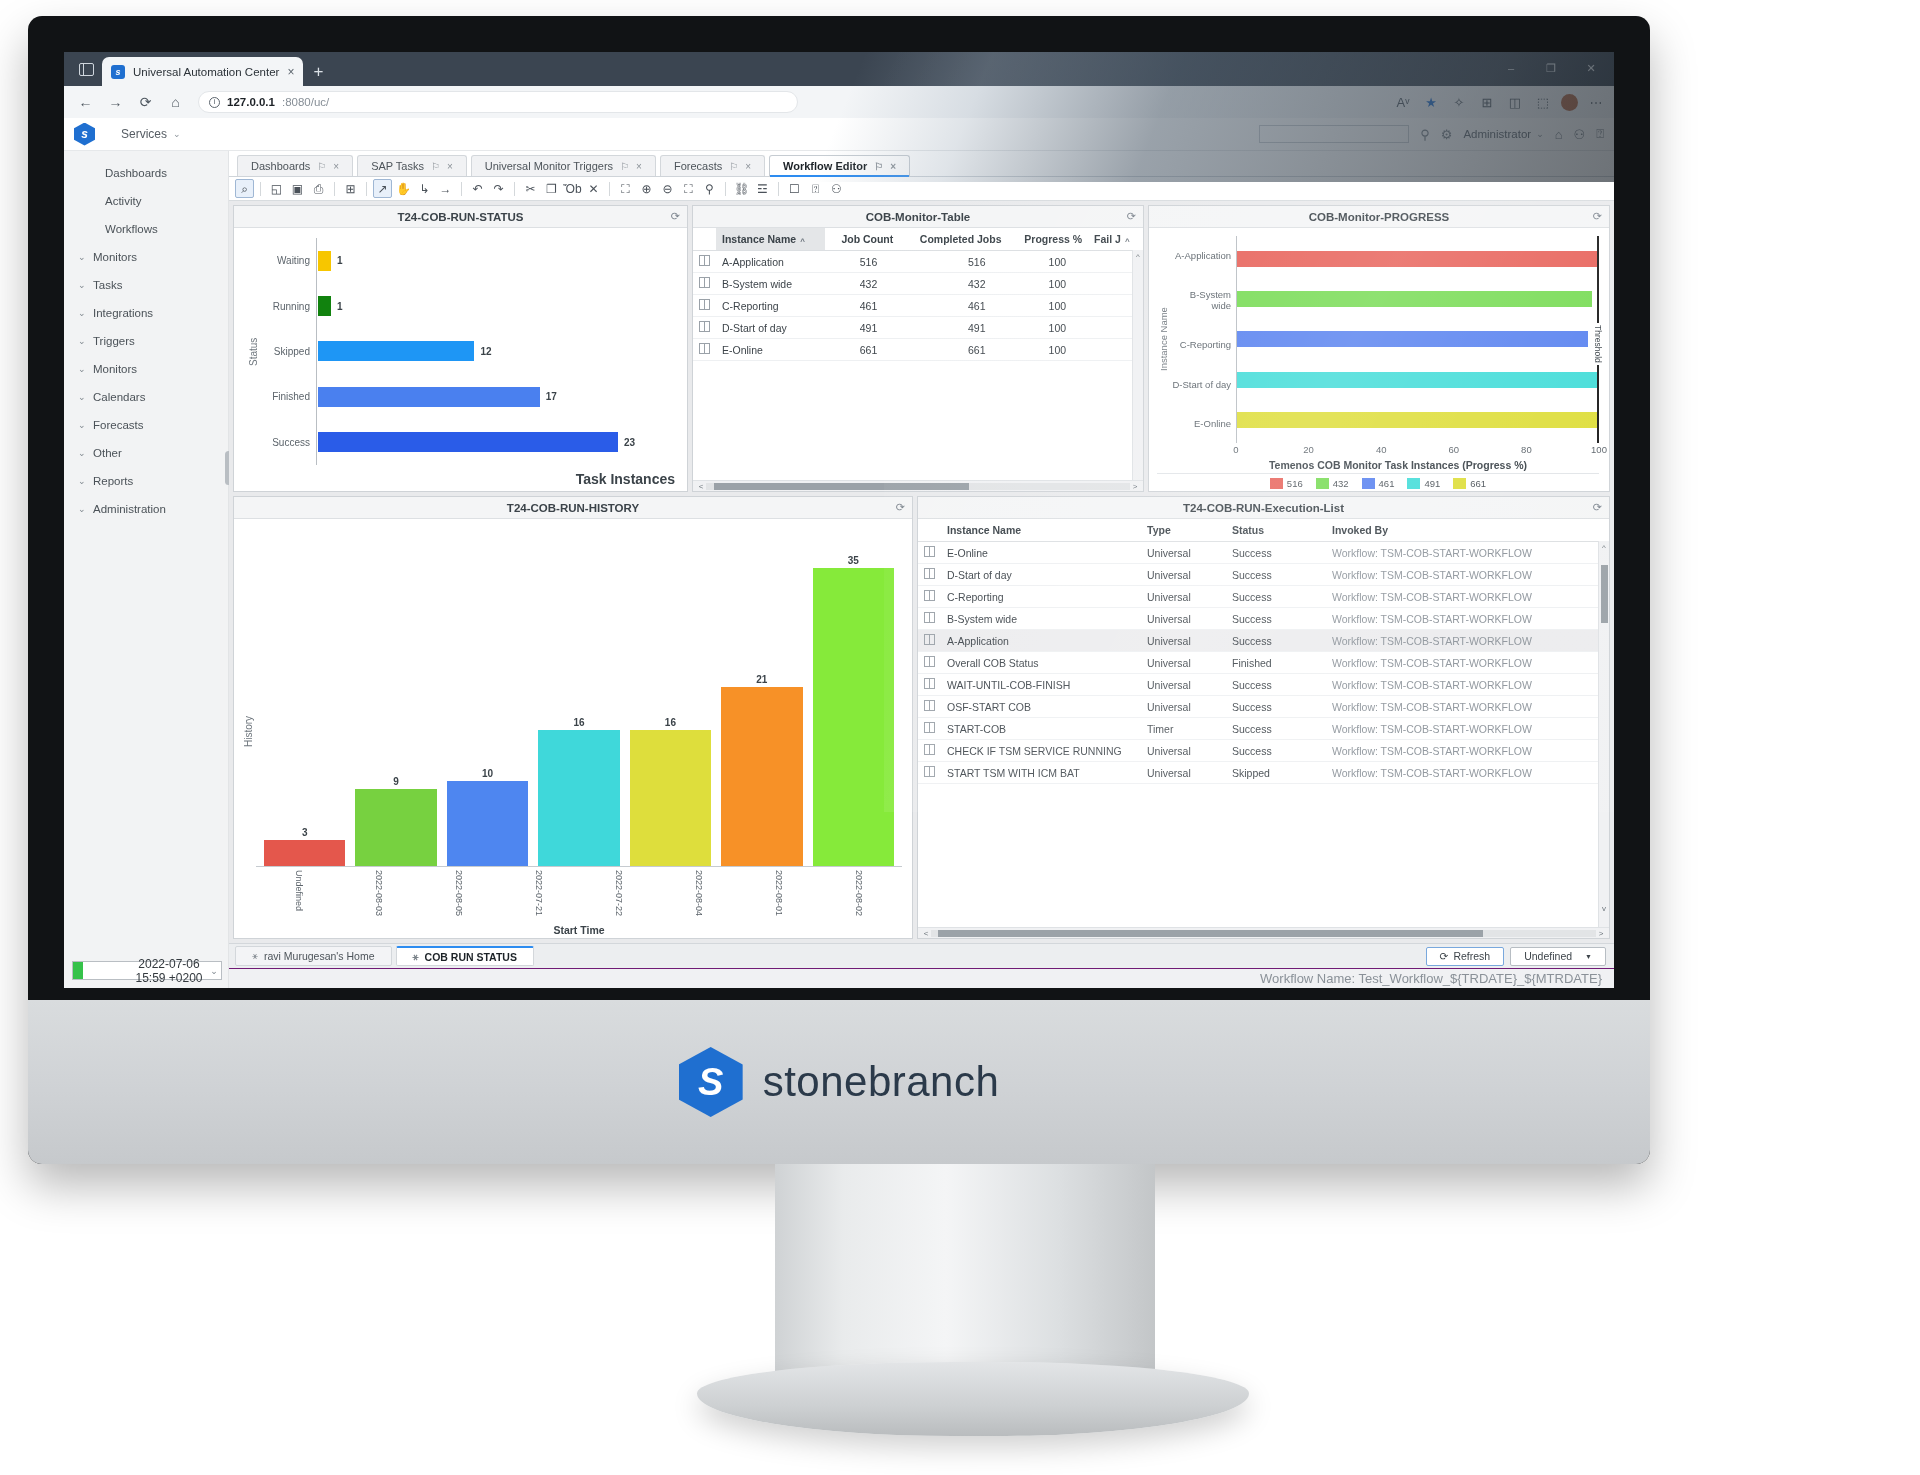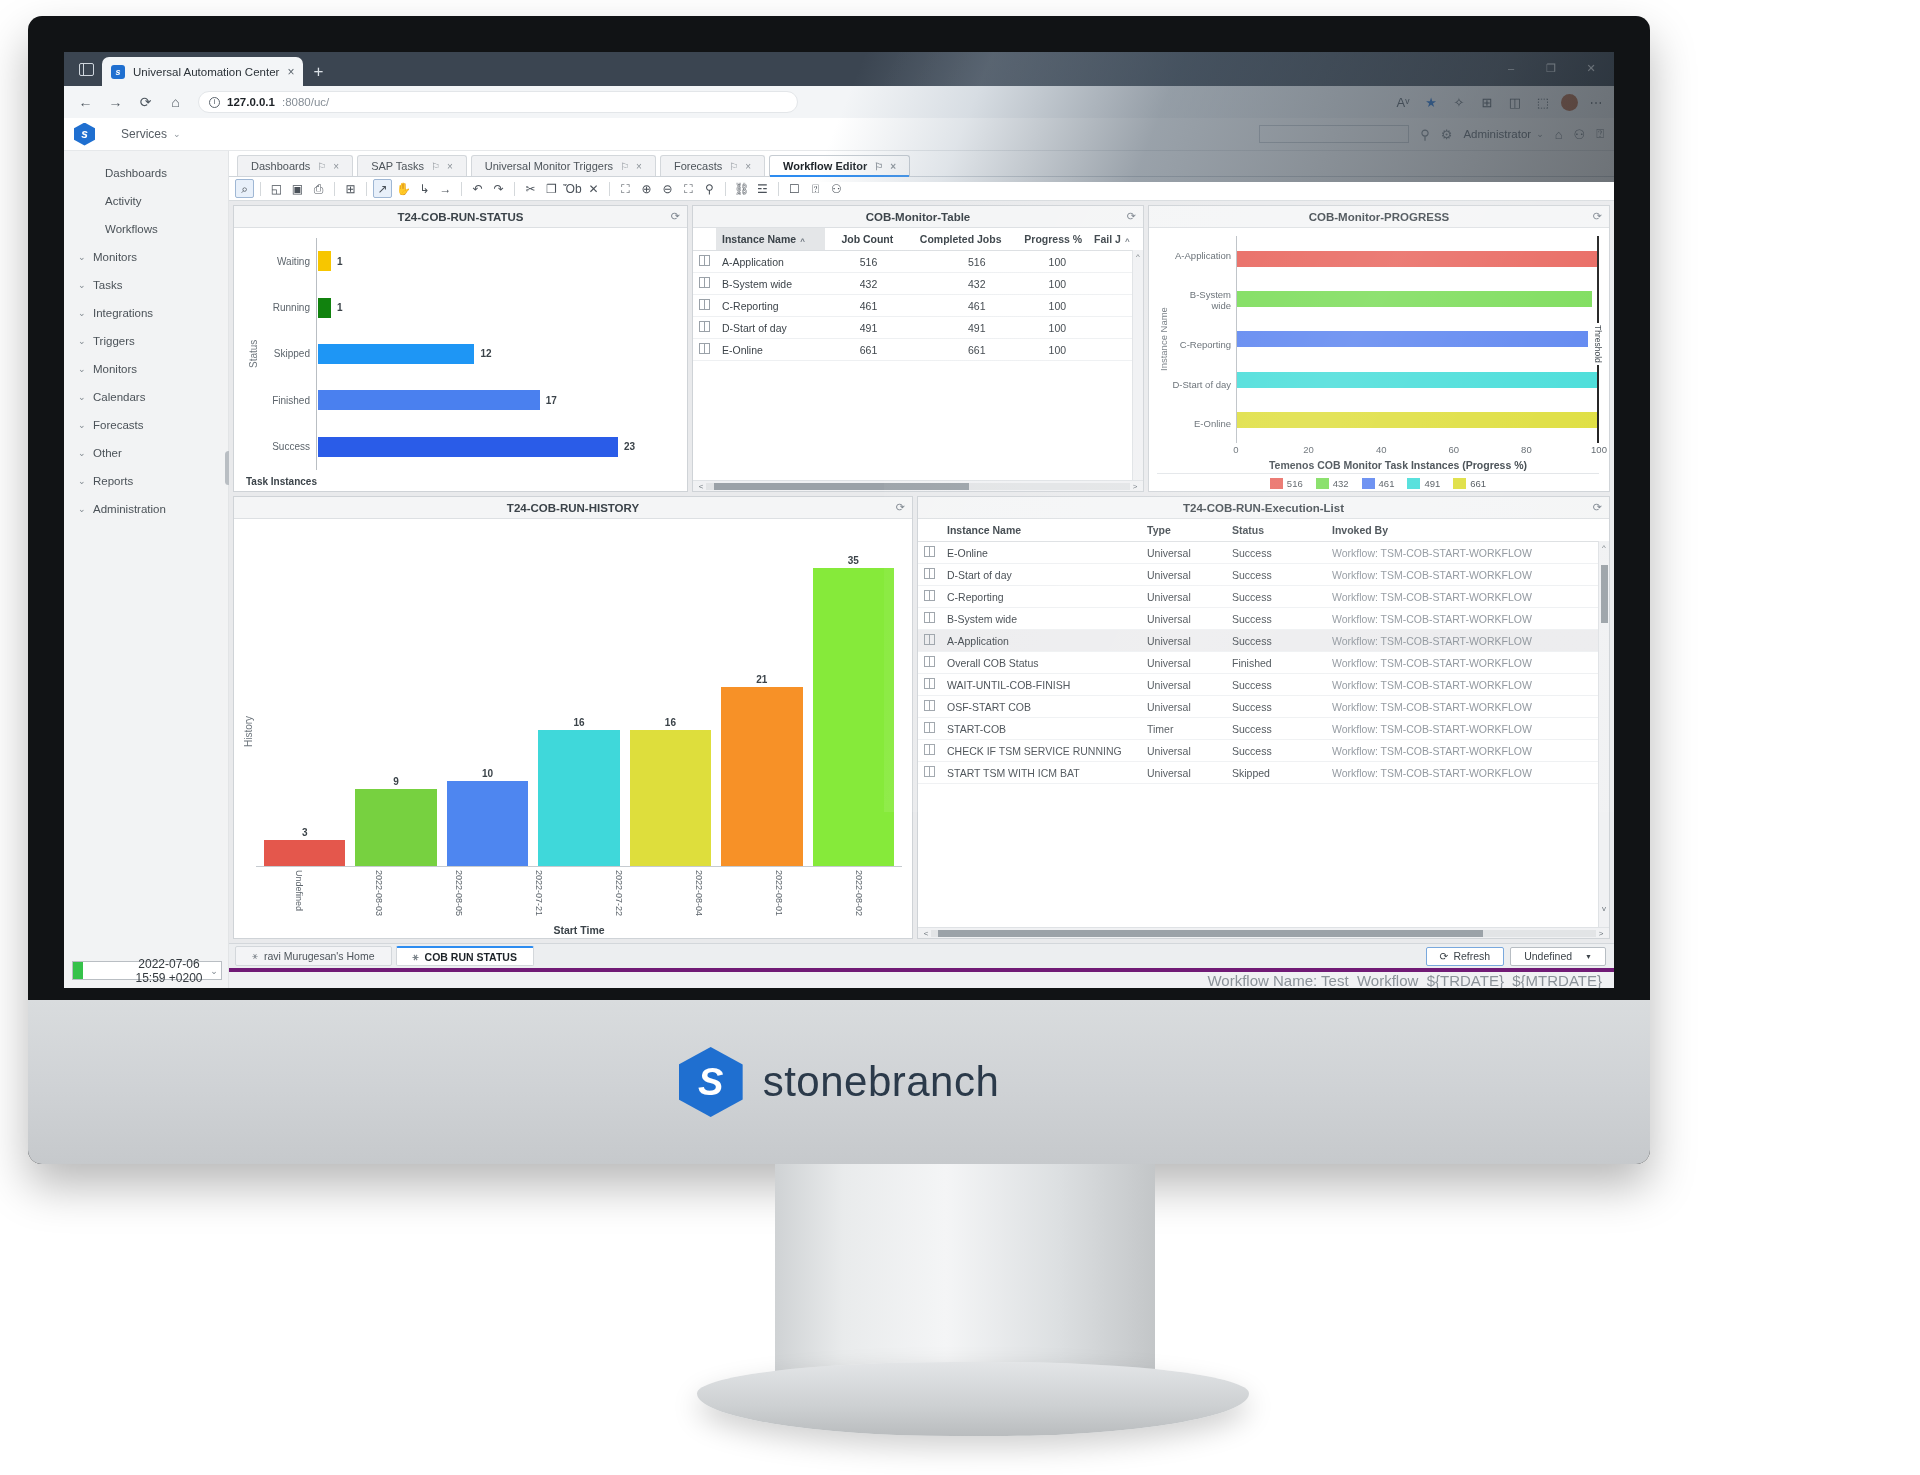--- a/index.html
+++ b/index.html
@@ -142,21 +142,21 @@
   .hb-chart{position:absolute;inset:0;padding:10px 12px 4px 12px;display:flex;flex-direction:column;}
   .hb-plot{flex:1;display:flex;min-height:0;}
   .hb-ylabel{writing-mode:vertical-rl;transform:rotate(180deg);font-size:10px;color:#6e767d;
     display:flex;align-items:center;justify-content:center;width:14px;}
   .hb-cats{width:56px;display:flex;flex-direction:column;justify-content:space-around;}
   .hb-cat{font-size:10px;color:#5c646b;text-align:right;padding-right:6px;}
   .hb-bars{flex:1;display:flex;flex-direction:column;justify-content:space-around;border-left:1px solid #b9bec3;padding-left:1px;}
   .hb-row{display:flex;align-items:center;gap:6px;height:20px;}
   .hb-bar{height:100%;}
   .hb-val{font-size:10px;font-weight:bold;color:#3b4349;}
-  .hb-xtitle{text-align:left;font-size:10px;font-weight:bold;color:#3b4349;padding-top:6px;}
+  .hb-xtitle{text-align:right;font-size:14px;font-weight:bold;color:#3b4349;padding-top:6px;}
 
   
   .pg-chart{position:absolute;inset:0;padding:8px 10px 2px 8px;display:flex;flex-direction:column;}
   .pg-plot{flex:1;display:flex;min-height:0;}
   .pg-ylabel{writing-mode:vertical-rl;transform:rotate(180deg);font-size:9.5px;color:#6e767d;
     display:flex;align-items:center;justify-content:center;width:13px;}
   .pg-cats{width:66px;display:flex;flex-direction:column;justify-content:space-around;}
   .pg-cat{font-size:9.5px;color:#5c646b;text-align:right;padding-right:5px;}
   .pg-area{flex:1;position:relative;display:flex;flex-direction:column;justify-content:space-around;
     border-left:1px solid #b9bec3;padding:3px 0;}
@@ -206,22 +206,22 @@
   
   #dash-tabs{height:25px;background:#eceef0;border-top:1px solid #d3d7db;display:flex;align-items:center;padding-left:6px;gap:4px;position:relative;}
   .dtab{height:20px;background:#f3f4f6;border:1px solid #d3d7db;border-radius:2px;display:flex;align-items:center;gap:6px;
     padding:0 16px;font-size:10.5px;color:#4d545a;}
   .dtab.active{background:#fff;color:#1c2227;font-weight:bold;border-top:2px solid #2d8cf0;}
   .person-ic{font-size:10px;color:#7a8289;}
   #dash-tab-right{position:absolute;right:8px;display:flex;gap:6px;}
   .btn{height:19px;border:1px solid #b7bdc3;background:#fff;border-radius:2px;display:flex;align-items:center;
     gap:5px;padding:0 13px;font-size:10.5px;color:#3d444a;}
   .btn.primary{border-color:#79a8dd;}
-  #statusbar{height:20px;background:#f0f1f3;border-top:4px solid #701a75;display:flex;align-items:center;
-    justify-content:flex-end;padding-right:12px;font-size:15px;color:#8a9198;}
+  #statusbar{height:20px;background:#f0f1f3;border-top:1px solid #701a75;display:flex;align-items:center;
+    justify-content:flex-end;padding-right:12px;font-size:13px;color:#8a9198;}
 </style>
 </head>
 <body>
 
 <div id="monitor-frame">
   <div id="screen">
 
     <div id="browser-tabstrip">
       <div id="tab-list-btn">
           <span class="tls"></span>

